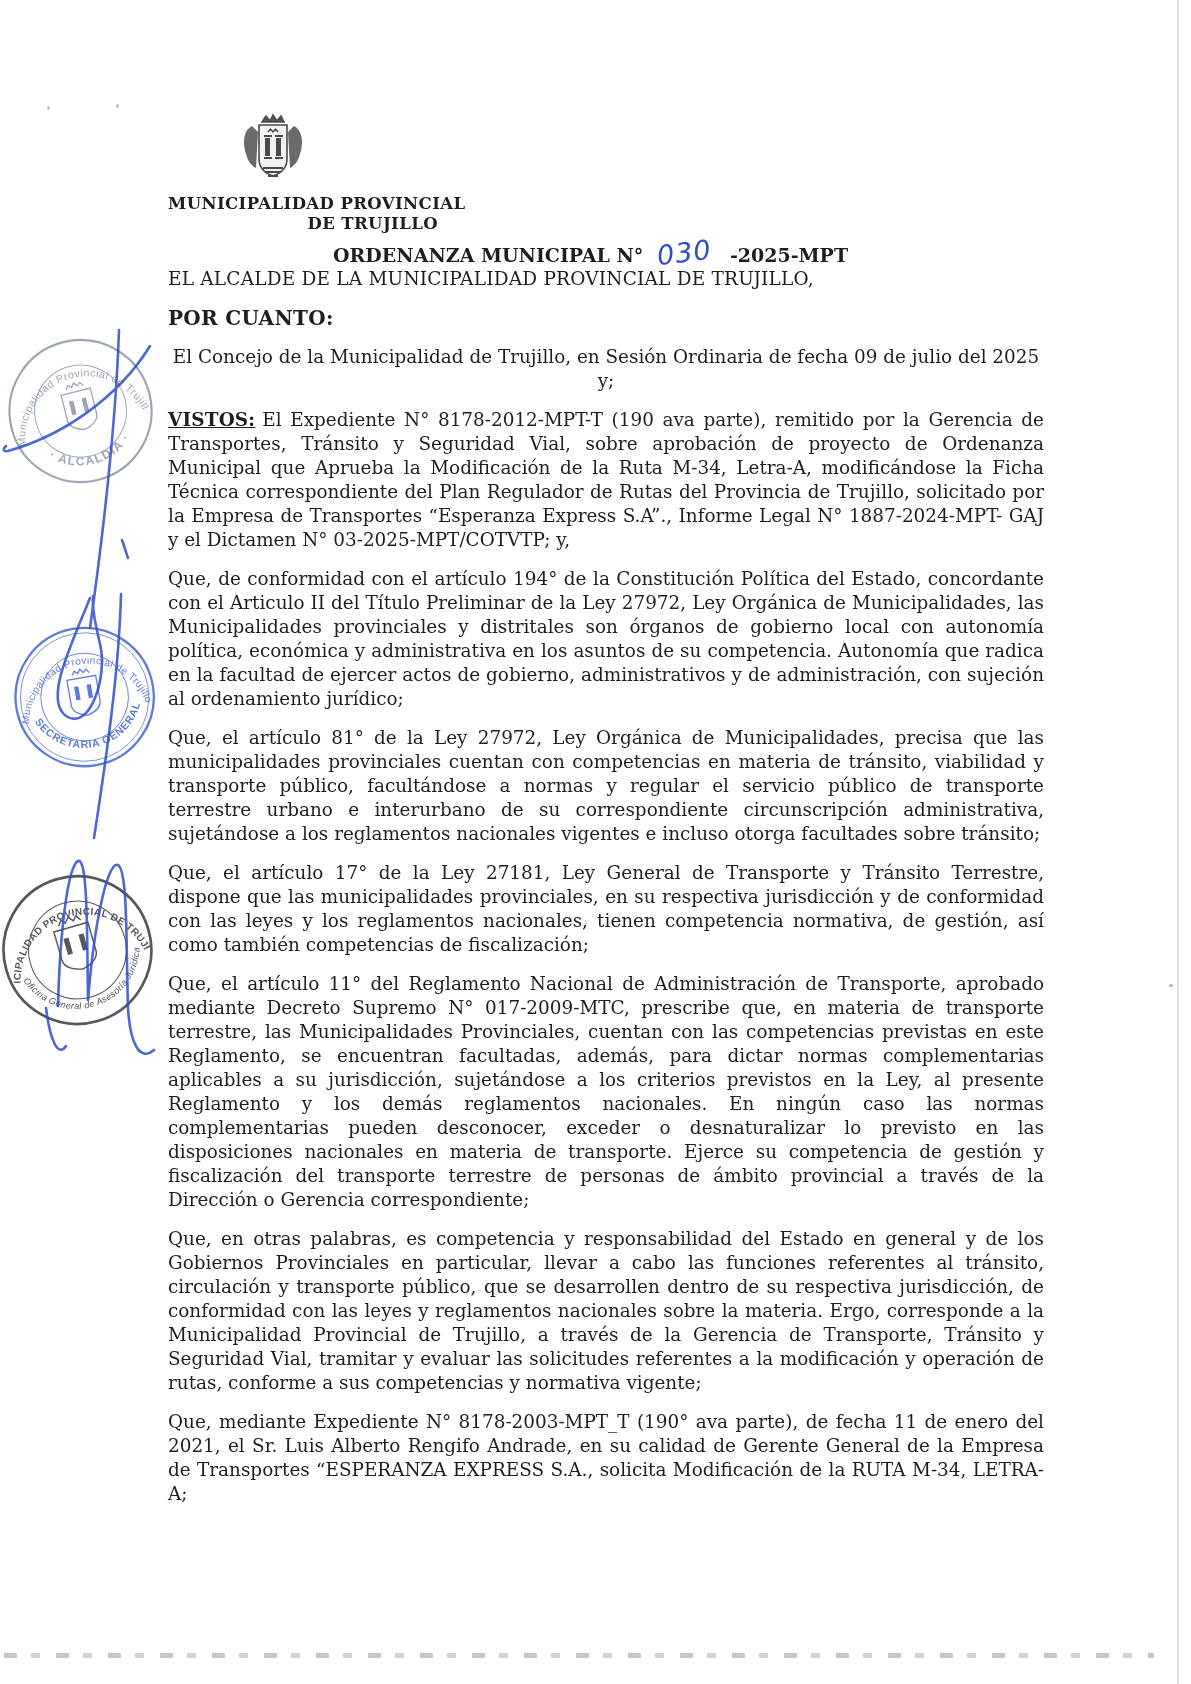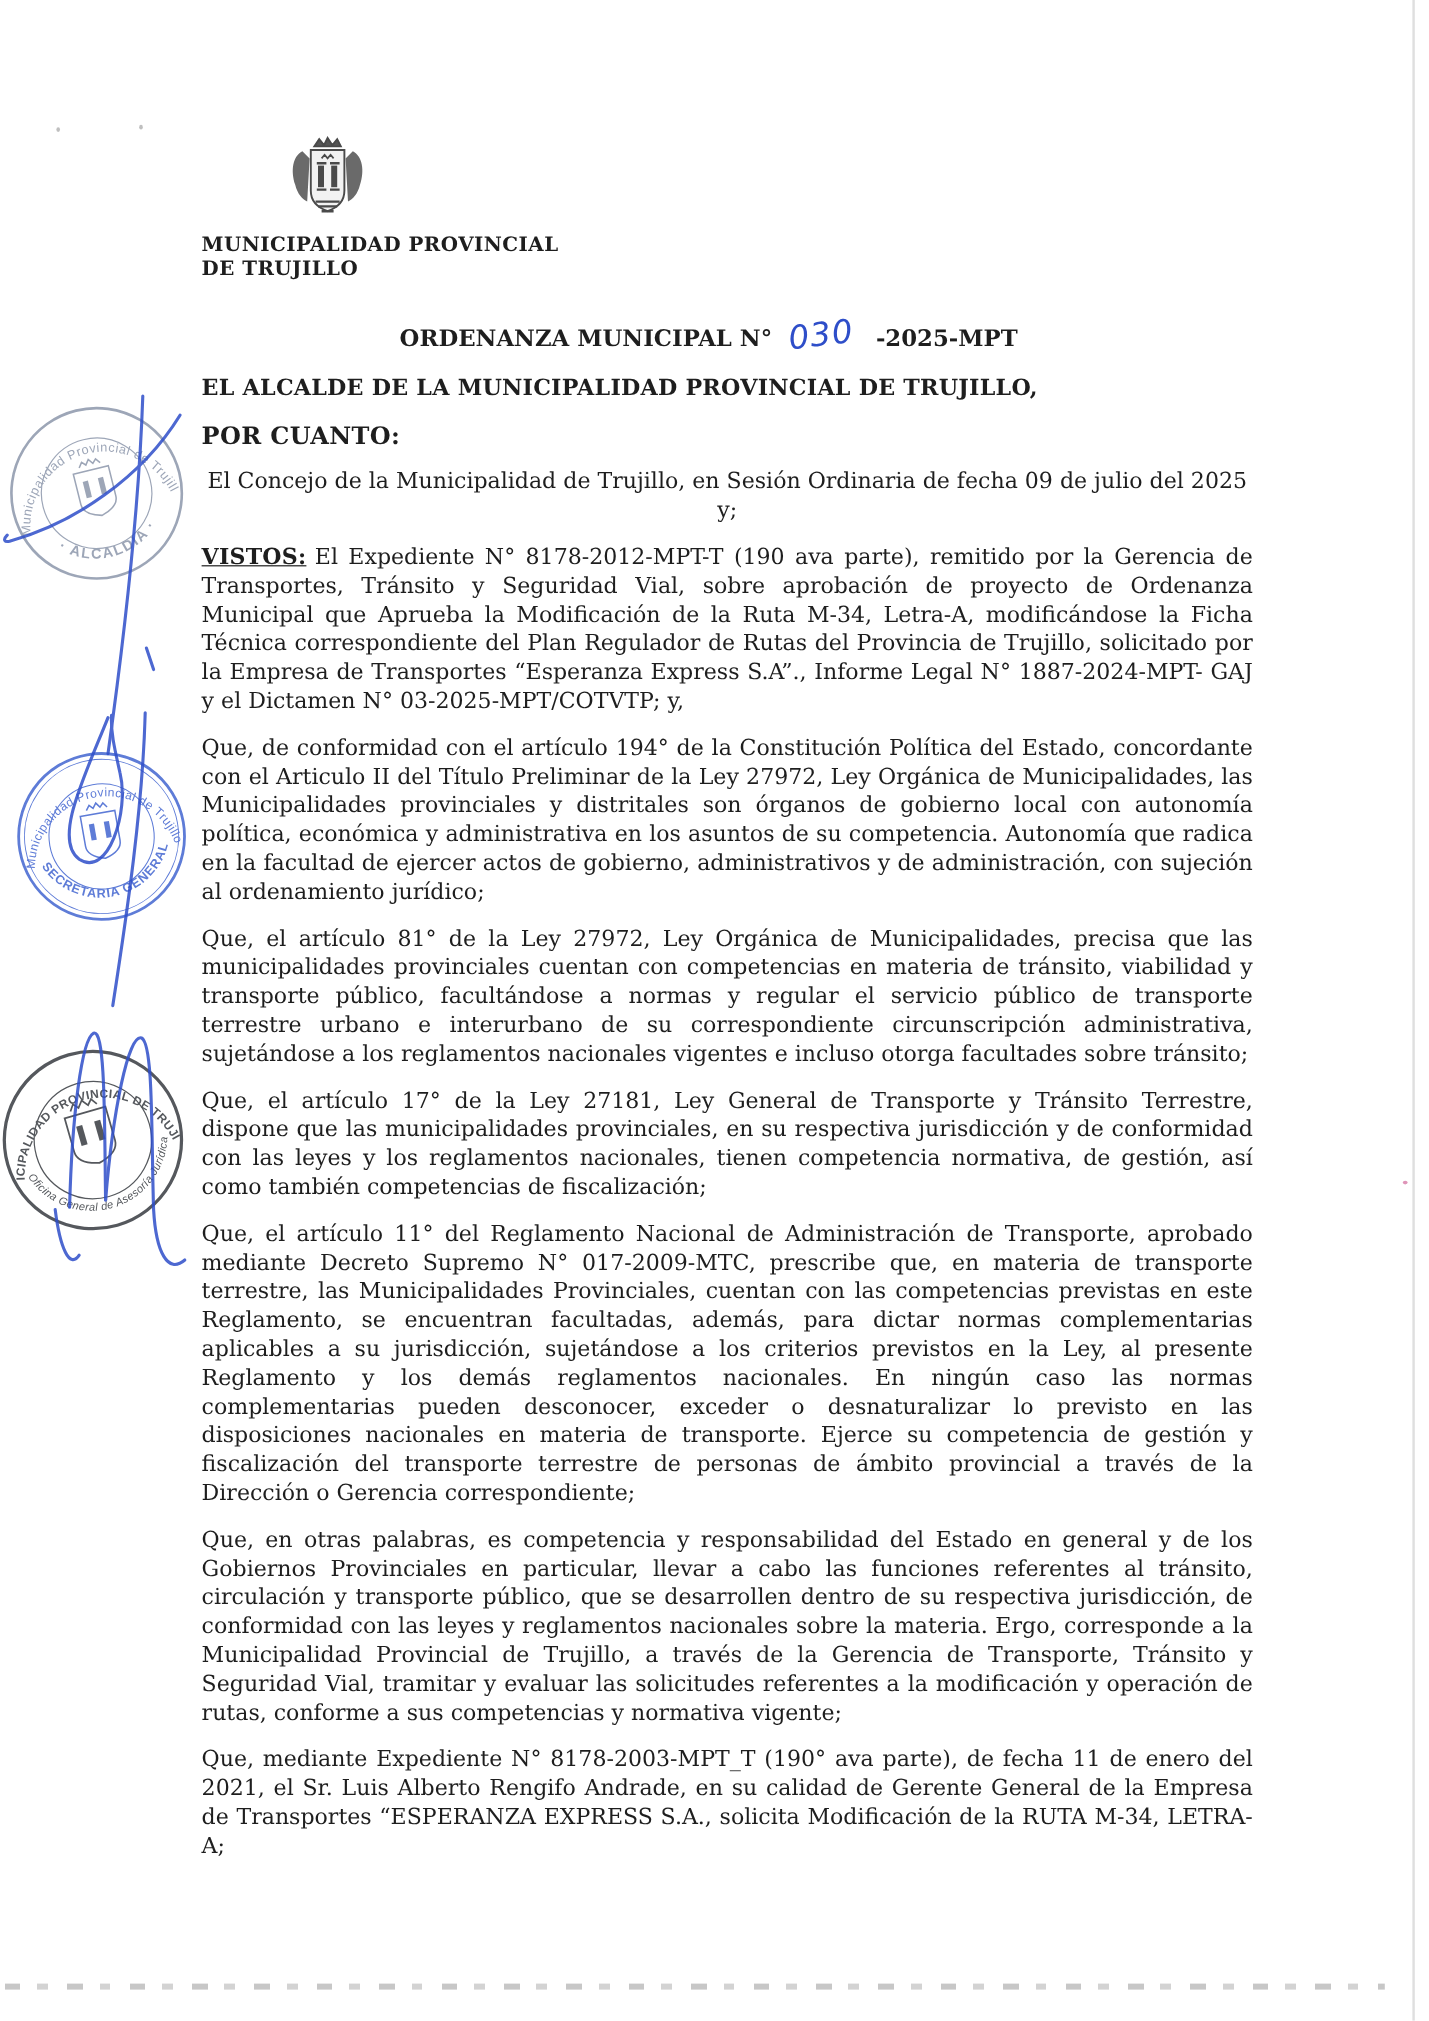--- a/index.html
+++ b/index.html
@@ -7,29 +7,29 @@
     width:1191px;height:1684px;position:relative;background:#ffffff;
     font-family:"DejaVu Serif","Liberation Serif",serif;
     color:#1e1e1e;overflow:hidden;
   }
   .page{position:absolute;inset:0;}
   
   .content{position:absolute;left:168px;top:112px;width:876px;}
   .logo-wrap{margin-left:70px;width:70px;height:80px;}
   .org-block{width:270px;margin-top:2px;}
   .org-line1{font-weight:bold;font-size:16.5px;letter-spacing:.4px;white-space:nowrap;}
-  .org-line2{font-weight:bold;font-size:16.5px;letter-spacing:.4px;text-align:left;margin-top:1px;}
-  .title-row{margin-top:31px;padding-left:165px;font-weight:bold;font-size:19px;
+  .org-line2{font-weight:bold;font-size:16.5px;letter-spacing:.4px;text-align:right;margin-top:1px;}
+  .title-row{margin-top:4px;padding-left:165px;font-weight:bold;font-size:19px;
     display:flex;align-items:baseline;white-space:nowrap;}
   .handwritten{
     font-family:"DejaVu Sans",sans-serif;font-style:italic;font-weight:normal;
     color:#2e4ec9;font-size:27px;margin:0 18px 0 14px;
     transform:rotate(-7deg);display:inline-block;letter-spacing:1px;
   }
-  .addressee{margin-top:18px;font-weight:bold;font-size:18.5px;letter-spacing:.2px;}
+  .addressee{font-weight:normal;font-size:18.5px;letter-spacing:.2px;}
   .kicker{margin-top:17px;font-weight:bold;font-size:20px;letter-spacing:.3px;}
   p.body-par{margin:15px 0 0 0;font-size:18.4px;line-height:24px;text-align:justify;}
   p.single{text-align:center;}
   .lead{font-weight:bold;margin-right:7px;letter-spacing:.2px;text-decoration:underline;}
   .mt18{margin-top:18px;} .mt20{margin-top:20px;} .mt22{margin-top:21px;}
   
   .stamp{position:absolute;pointer-events:none;}
   .stamp svg text{font-family:"Liberation Sans",sans-serif;}
   #stamp-alcaldia{left:6px;top:336px;opacity:.8;transform:rotate(-14deg);}
   #stamp-secretaria{left:12px;top:624px;opacity:.9;transform:rotate(-10deg);}

